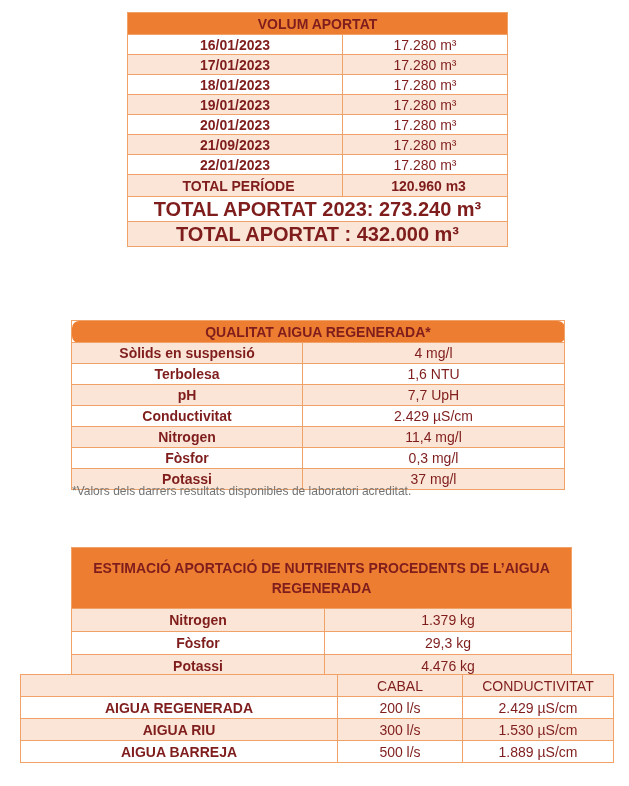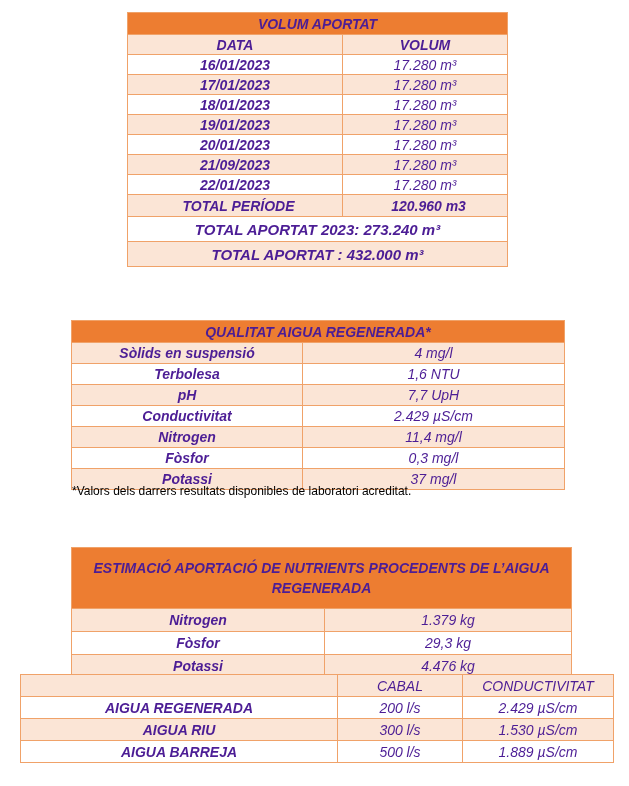--- a/index.html
+++ b/index.html
@@ -19,83 +19,78 @@
     position: absolute;
     border-collapse: collapse;
     table-layout: fixed;
   }
   table.tbl td {
     border: 1px solid #f0a269;
     padding: 0 2px;
     text-align: center;
     vertical-align: middle;
     font-size: 14px;
-    color: #4c1d95;
+    color: #7f1d1d;
     white-space: nowrap;
     overflow: hidden;
-    font-style: italic;
   }
   td.title-cell {
     background: #ed7d31;
     color: #ffffff;
     font-weight: bold;
     font-size: 15px;
   }
   .peach { background: #fbe5d6; }
   .white { background: #ffffff; }
   .bold  { font-weight: bold; }
   .left  { text-align: left; padding-left: 6px; }
 
   
   .t1 .h-title td { height: 21px; }
   .t1 .h-sub td   { height: 19px; }
   .t1 .h-row td   { height: 19px; }
   .t1 .h-tot td   { height: 21px; padding-left: 9px; }
-  .t1 .h-big td   { height: 24px; font-size: 15px; }
-
-  .t2 .h-title td { height: 21px; }
+  .t1 .h-big td   { height: 24px; font-size: 20px; }
+
+  .t2 .h-title td { height: 21px; border-radius: 7px; }
   .t2 .h-row td   { height: 20px; }
 
   .t3 .h-title td { height: 44px; white-space: normal; line-height: 20px; padding: 8px 4px; }
   .t3 .h-row td   { height: 22px; }
 
   .t4 .h-title td { height: 22px; }
   .t4 .h-row td   { height: 21px; }
 
   .t1 { left: 127px; top: 12px;  width: 380px; }
   .t2 { left: 71px;  top: 320px; width: 493px; }
   .t3 { left: 71px;  top: 547px; width: 500px; }
   .t4 { left: 20px;  top: 674px; width: 593px; }
 
   .footnote {
     position: absolute;
     left: 72px;
     top: 484px;
     font-size: 12px;
-    color: #000000;
+    color: #737373;
   }
 </style>
 </head>
 <body>
 
 <div class="page">
 
   <table class="tbl t1">
     <colgroup>
         <col style="width:215px">
         <col style="width:165px">
       </colgroup>
     <tbody>
       <tr class="h-title">
         <td colspan="2" class="title-cell">VOLUM APORTAT</td>
       </tr>
-      <tr class="h-sub">
-        <td class="peach bold">DATA</td>
-        <td class="peach bold">VOLUM</td>
-      </tr>
       <tr class="h-row">
         <td class="white bold">16/01/2023</td>
         <td class="white">17.280 m³</td>
       </tr>
       <tr class="h-row">
         <td class="peach bold">17/01/2023</td>
         <td class="peach">17.280 m³</td>
       </tr>
       <tr class="h-row">
         <td class="white bold">18/01/2023</td>

